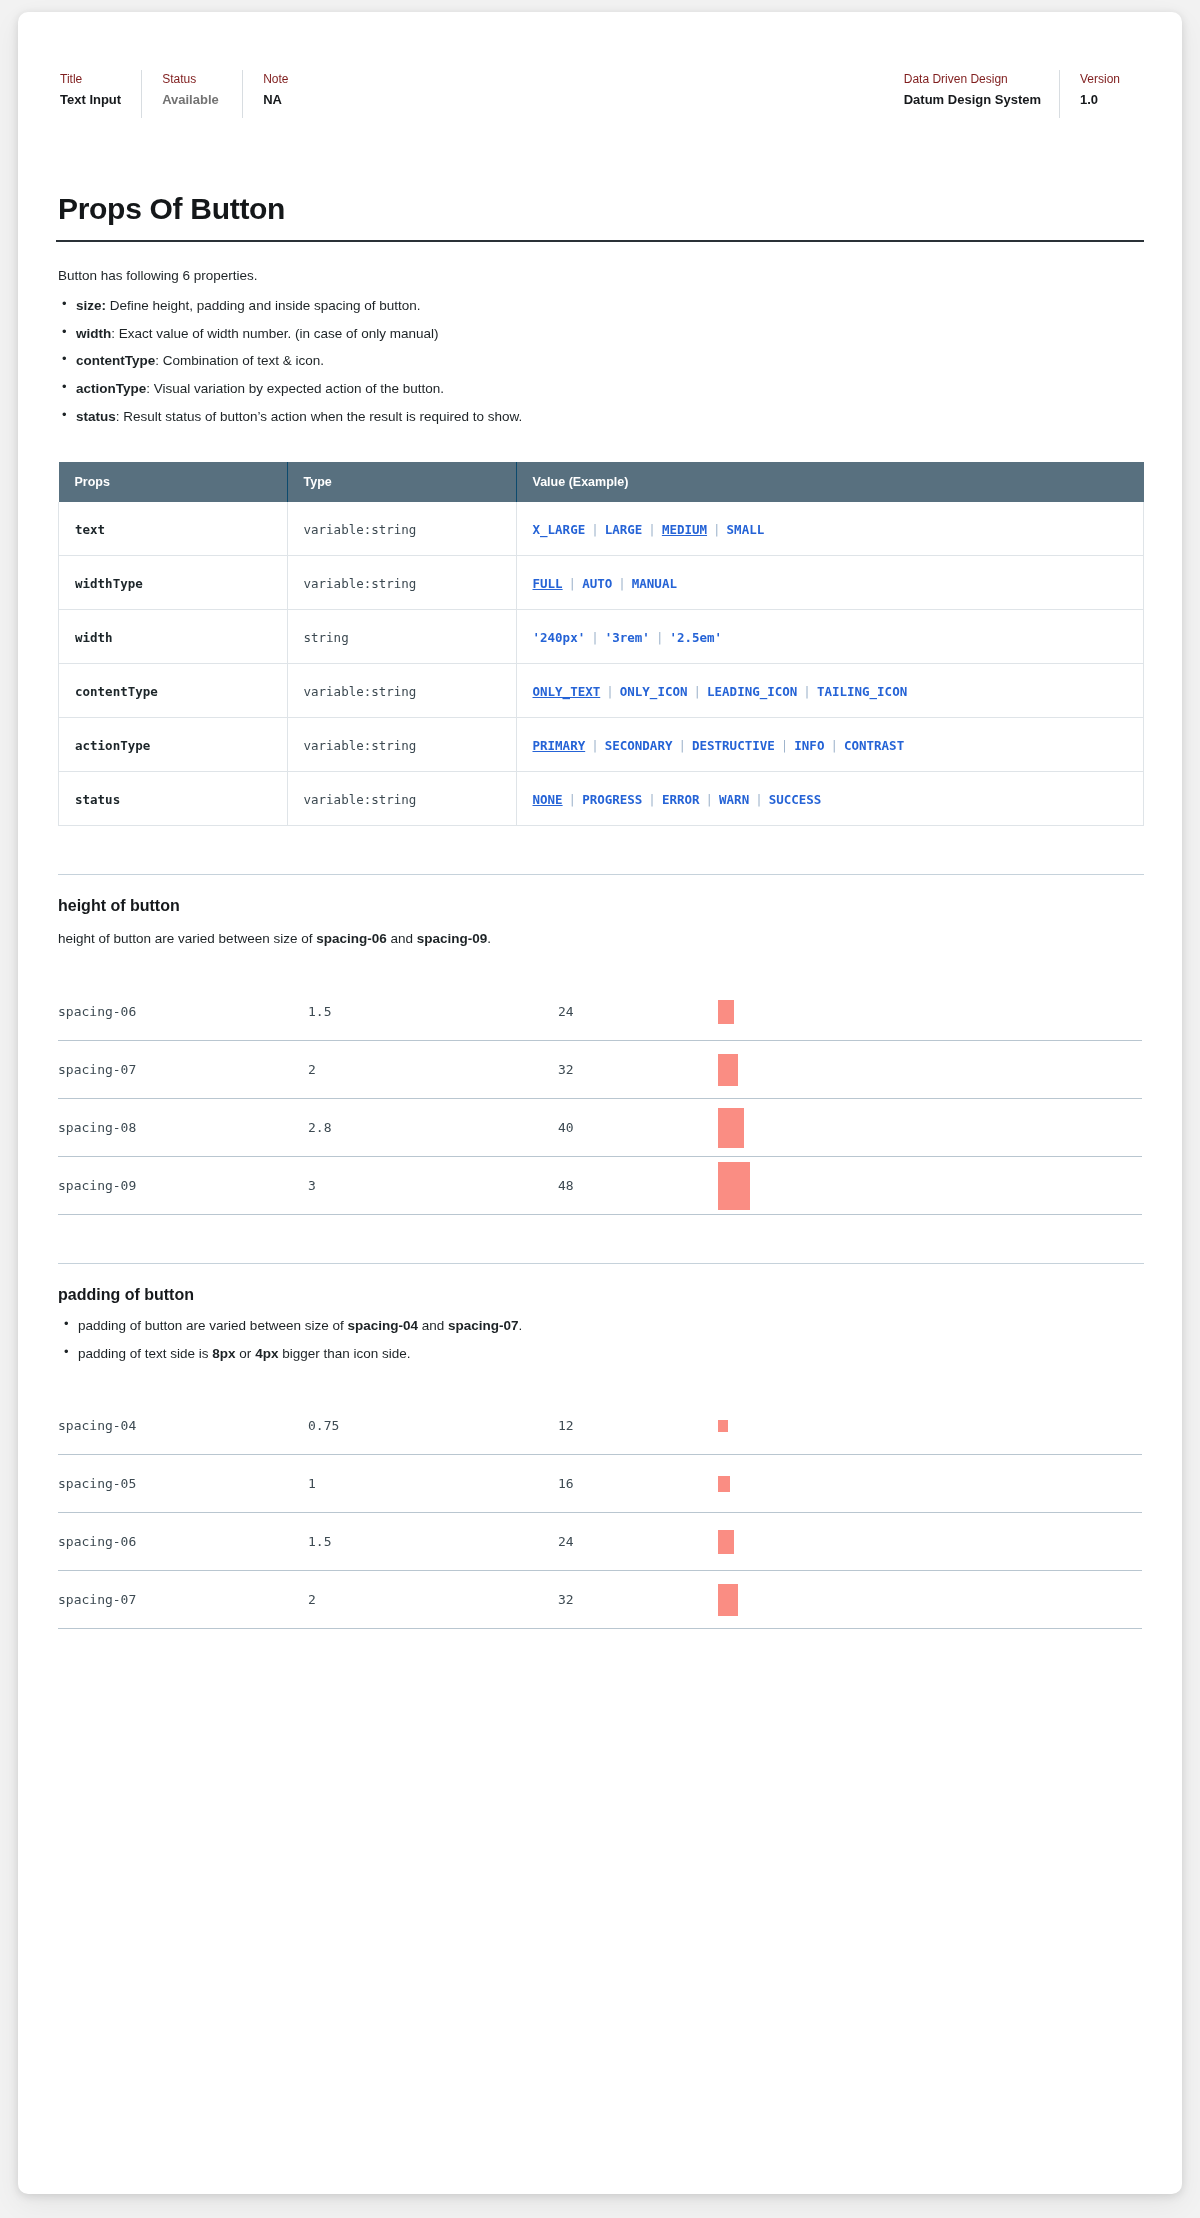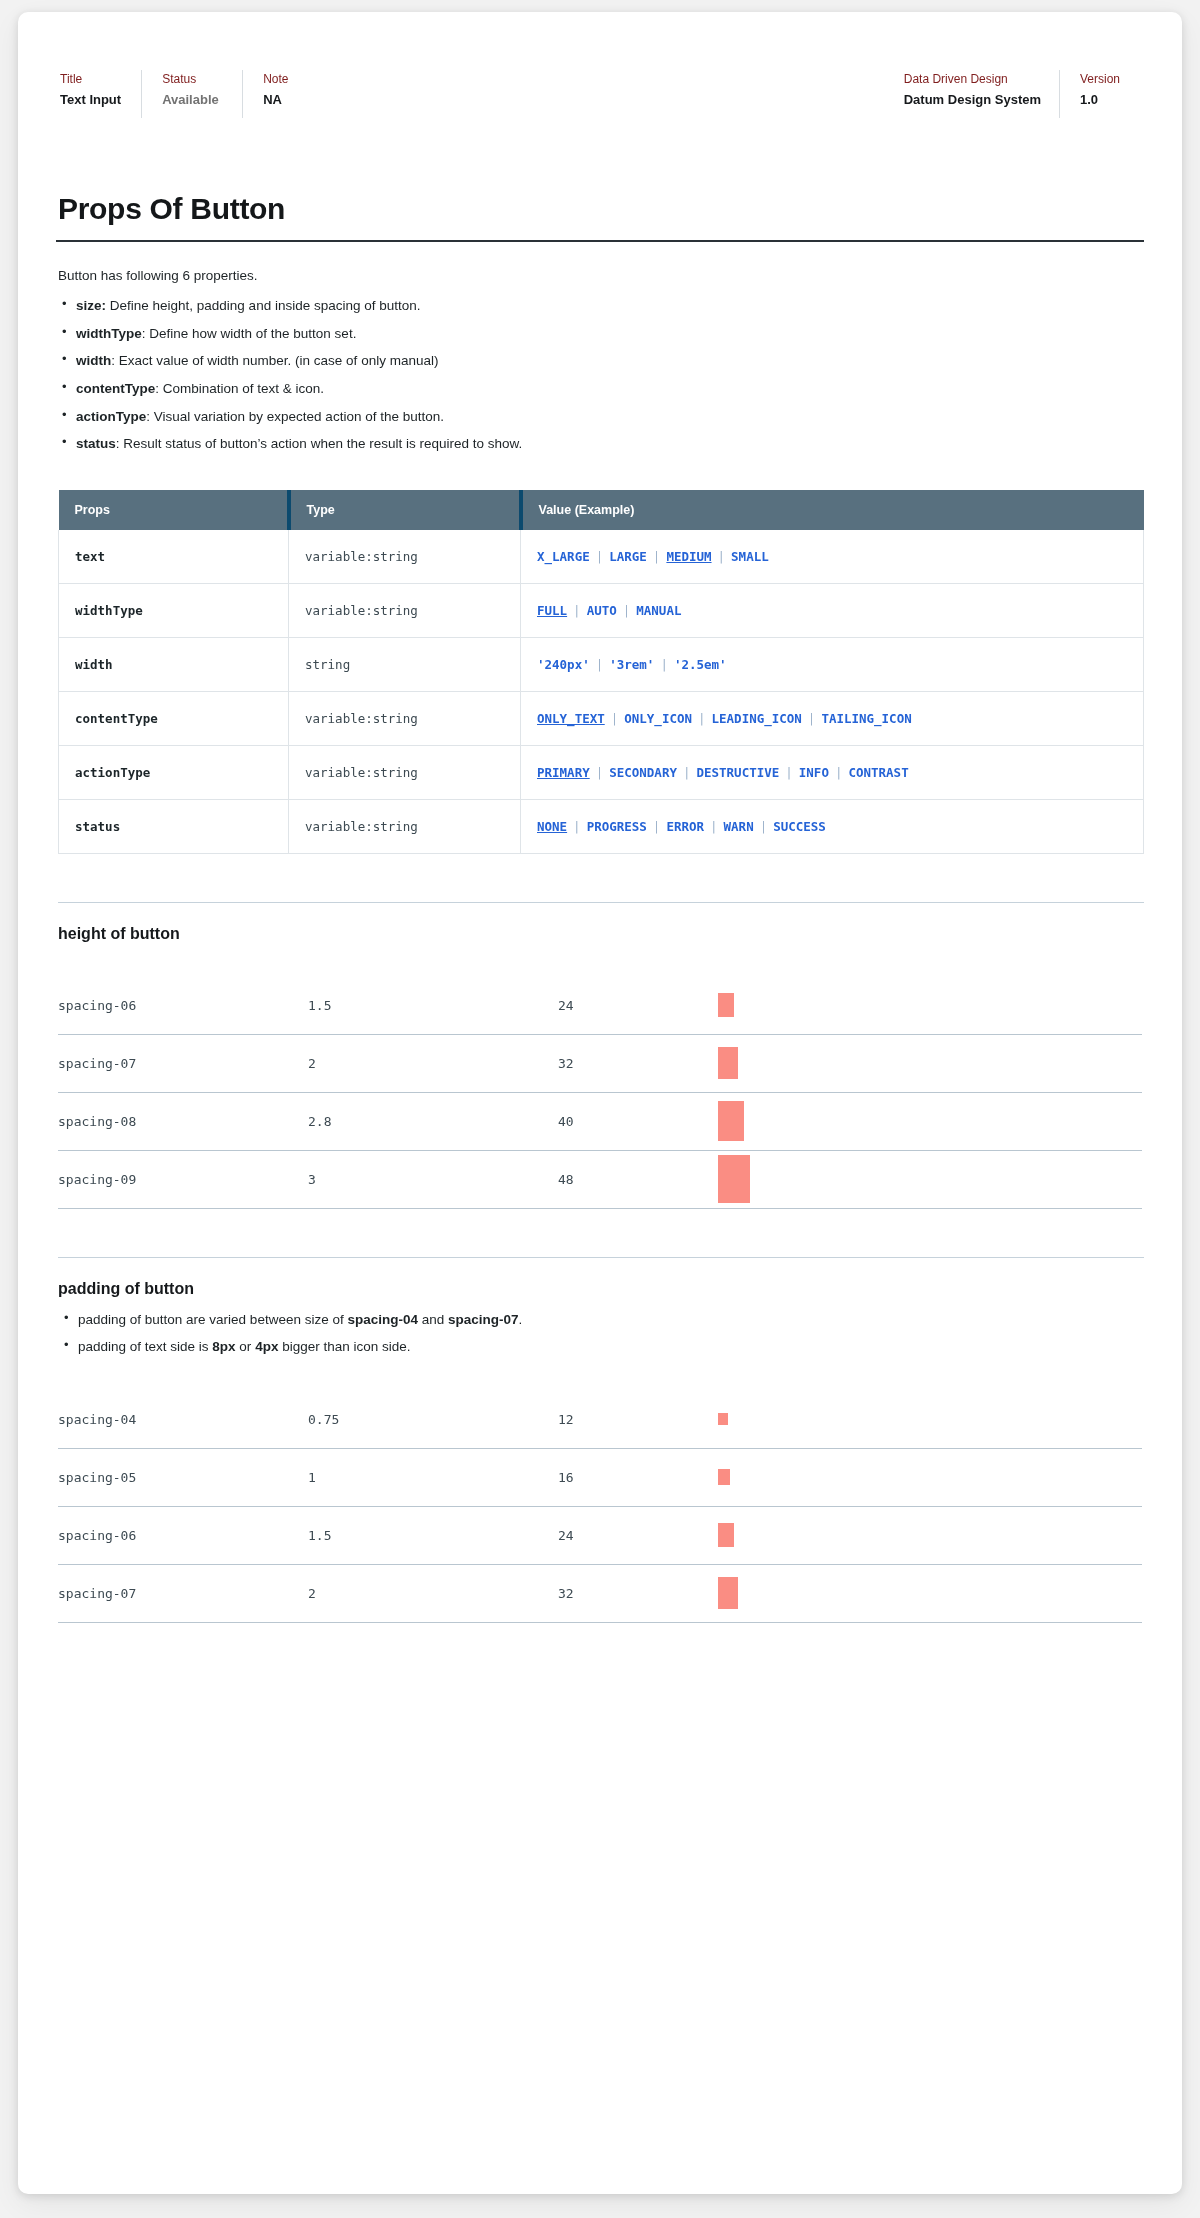--- a/index.html
+++ b/index.html
@@ -127,21 +127,21 @@
     width: calc(100% - 2px);
     table-layout: fixed;
   }
   .props-table th {
     background: #58707f;
     color: #ffffff;
     font-size: 12.5px;
     font-weight: 700;
     text-align: left;
     padding: 13px 16px;
-    border-right: 4px solid #0c4a6e;
+    border-right: 1px solid #0c4a6e;
   }
   .props-table th:last-child { border-right: none; }
   .props-table td {
     border: 1px solid #dfe4e8;
     border-top: none;
     padding: 17px 16px;
     vertical-align: middle;
     height: 19px;
   }
   .props-table tbody tr:first-child td { border-top: none; }
@@ -255,21 +255,20 @@
         </div>
       </div>
     </div>
 
     <h1 class="doc-title">Props Of Button</h1>
     <div class="title-rule"></div>
 
     <div class="intro">Button has following 6 properties.</div>
     <ul class="bullets" id="intro-bullets">
         <li><span class="b">size:</span><span> Define height, padding and inside spacing of button.</span></li>
-        <li><span class="b">widthType</span><span>: Define how width of the button set.</span></li>
         <li><span class="b">width</span><span>: Exact value of width number. (in case of only manual)</span></li>
         <li><span class="b">contentType</span><span>: Combination of text &amp; icon.</span></li>
         <li><span class="b">actionType</span><span>: Visual variation by expected action of the button.</span></li>
         <li><span class="b">status</span><span>: Result status of button’s action when the result is required to show.</span></li>
       </ul>
 
     <table class="props-table">
       <thead>
         <tr>
           <th class="col-props">Props</th>
@@ -307,20 +306,21 @@
             <td class="col-props"><span class="mono cell-prop">status</span></td>
             <td class="col-type"><span class="mono cell-type">variable:string</span></td>
             <td><span class="val-list"><span class="val default">NONE</span><span class="val-sep">|</span><span class="val">PROGRESS</span><span class="val-sep">|</span><span class="val">ERROR</span><span class="val-sep">|</span><span class="val">WARN</span><span class="val-sep">|</span><span class="val">SUCCESS</span></span></td>
           </tr>
         </tbody>
     </table>
 
     <div class="section">
       <div class="section-rule"></div>
       <div class="section-title">height of button</div>
+      <div class="section-desc" id="height-desc"><span>height of button are varied between size of </span><span class="b">spacing-06</span><span> and </span><span class="b">spacing-09</span><span>.</span></div>
       <table class="spacing-table">
         <tbody id="height-rows">
             <tr>
               <td class="sp-token">spacing-06</td>
               <td class="sp-rem">1.5</td>
               <td class="sp-px">24</td>
               <td class="sp-swatch-cell">
                 <span class="swatch" style="width: 16px; height: 24px; background: rgb(250, 141, 131);"></span>
               </td>
             </tr>

